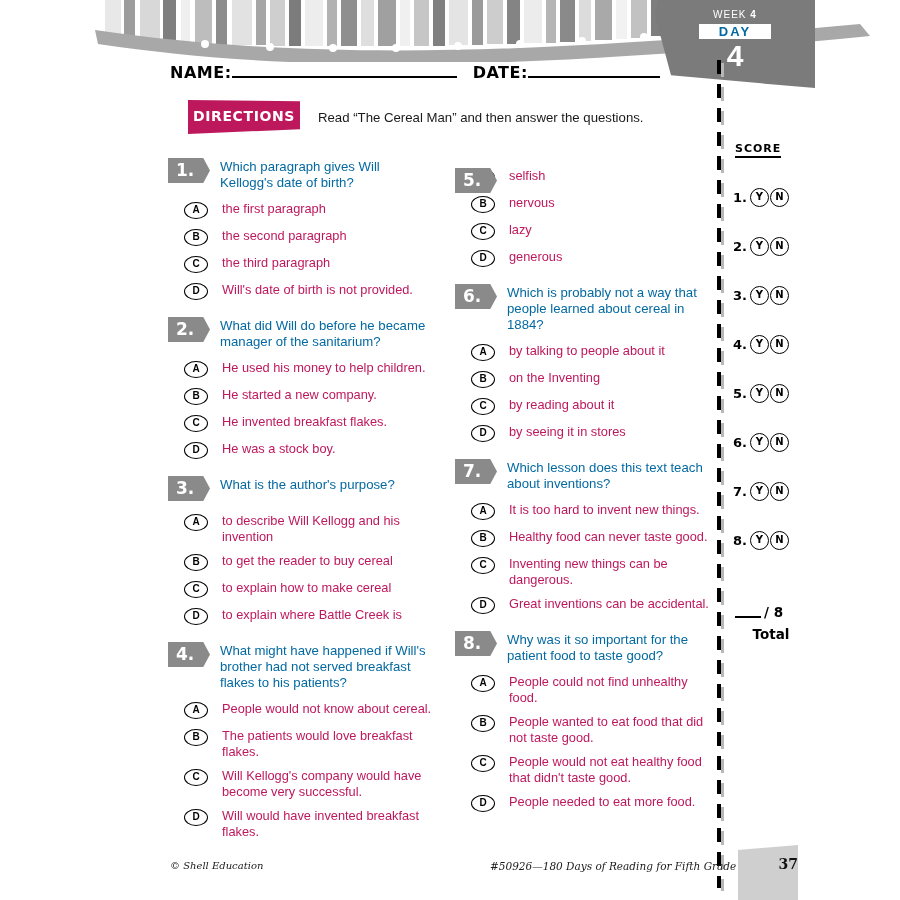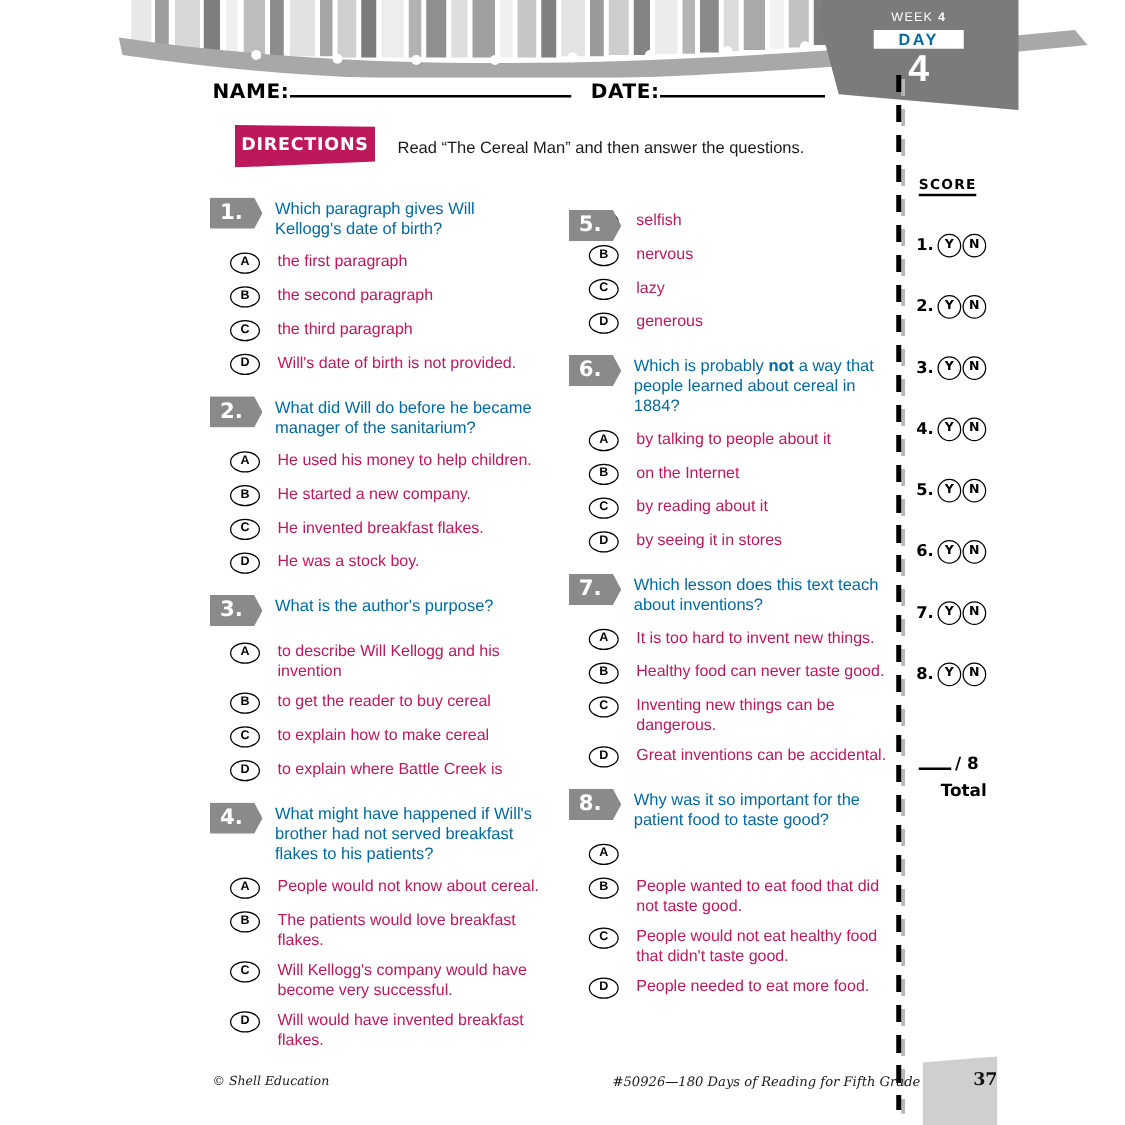--- a/index.html
+++ b/index.html
@@ -149,21 +149,21 @@
     filter: drop-shadow(2px 2px 1.5px rgba(0,0,0,.30));
   }
   .qtext {
     margin-left: 52px;
     font-size: 13.2px;
     line-height: 16px;
     color: #0369a1;
     min-height: 26px;
     padding-top: 1px;
   }
-  .qtext b { font-weight: 700; }
+  .qtext b { font-weight: 400; }
 
   .options { margin-top: 10px; }
   .option {
     display: flex;
     align-items: flex-start;
     margin-bottom: 9px;
   }
   .bubble {
     flex: 0 0 auto;
     width: 22px; height: 15px;
@@ -472,21 +472,21 @@
     <div class="question">
       <div class="qnum">6.</div>
       <div class="qtext">Which is probably <b>not</b> a way that people learned about cereal in 1884?</div>
       <div class="options">
         <div class="option">
           <div class="bubble">A</div>
           <div class="otext">by talking to people about it</div>
         </div>
         <div class="option">
           <div class="bubble">B</div>
-          <div class="otext">on the Internet</div>
+          <div class="otext">on the Inventing</div>
         </div>
         <div class="option">
           <div class="bubble">C</div>
           <div class="otext">by reading about it</div>
         </div>
         <div class="option">
           <div class="bubble">D</div>
           <div class="otext">by seeing it in stores</div>
         </div>
       </div>
@@ -512,20 +512,21 @@
           <div class="otext">Great inventions can be accidental.</div>
         </div>
       </div>
     </div>
     <div class="question">
       <div class="qnum">8.</div>
       <div class="qtext">Why was it so important for the patient food to taste good?</div>
       <div class="options">
         <div class="option">
           <div class="bubble">A</div>
+          <div class="otext">People could not find unhealthy food.</div>
         </div>
         <div class="option">
           <div class="bubble">B</div>
           <div class="otext">People wanted to eat food that did not taste good.</div>
         </div>
         <div class="option">
           <div class="bubble">C</div>
           <div class="otext">People would not eat healthy food that didn't taste good.</div>
         </div>
         <div class="option">

